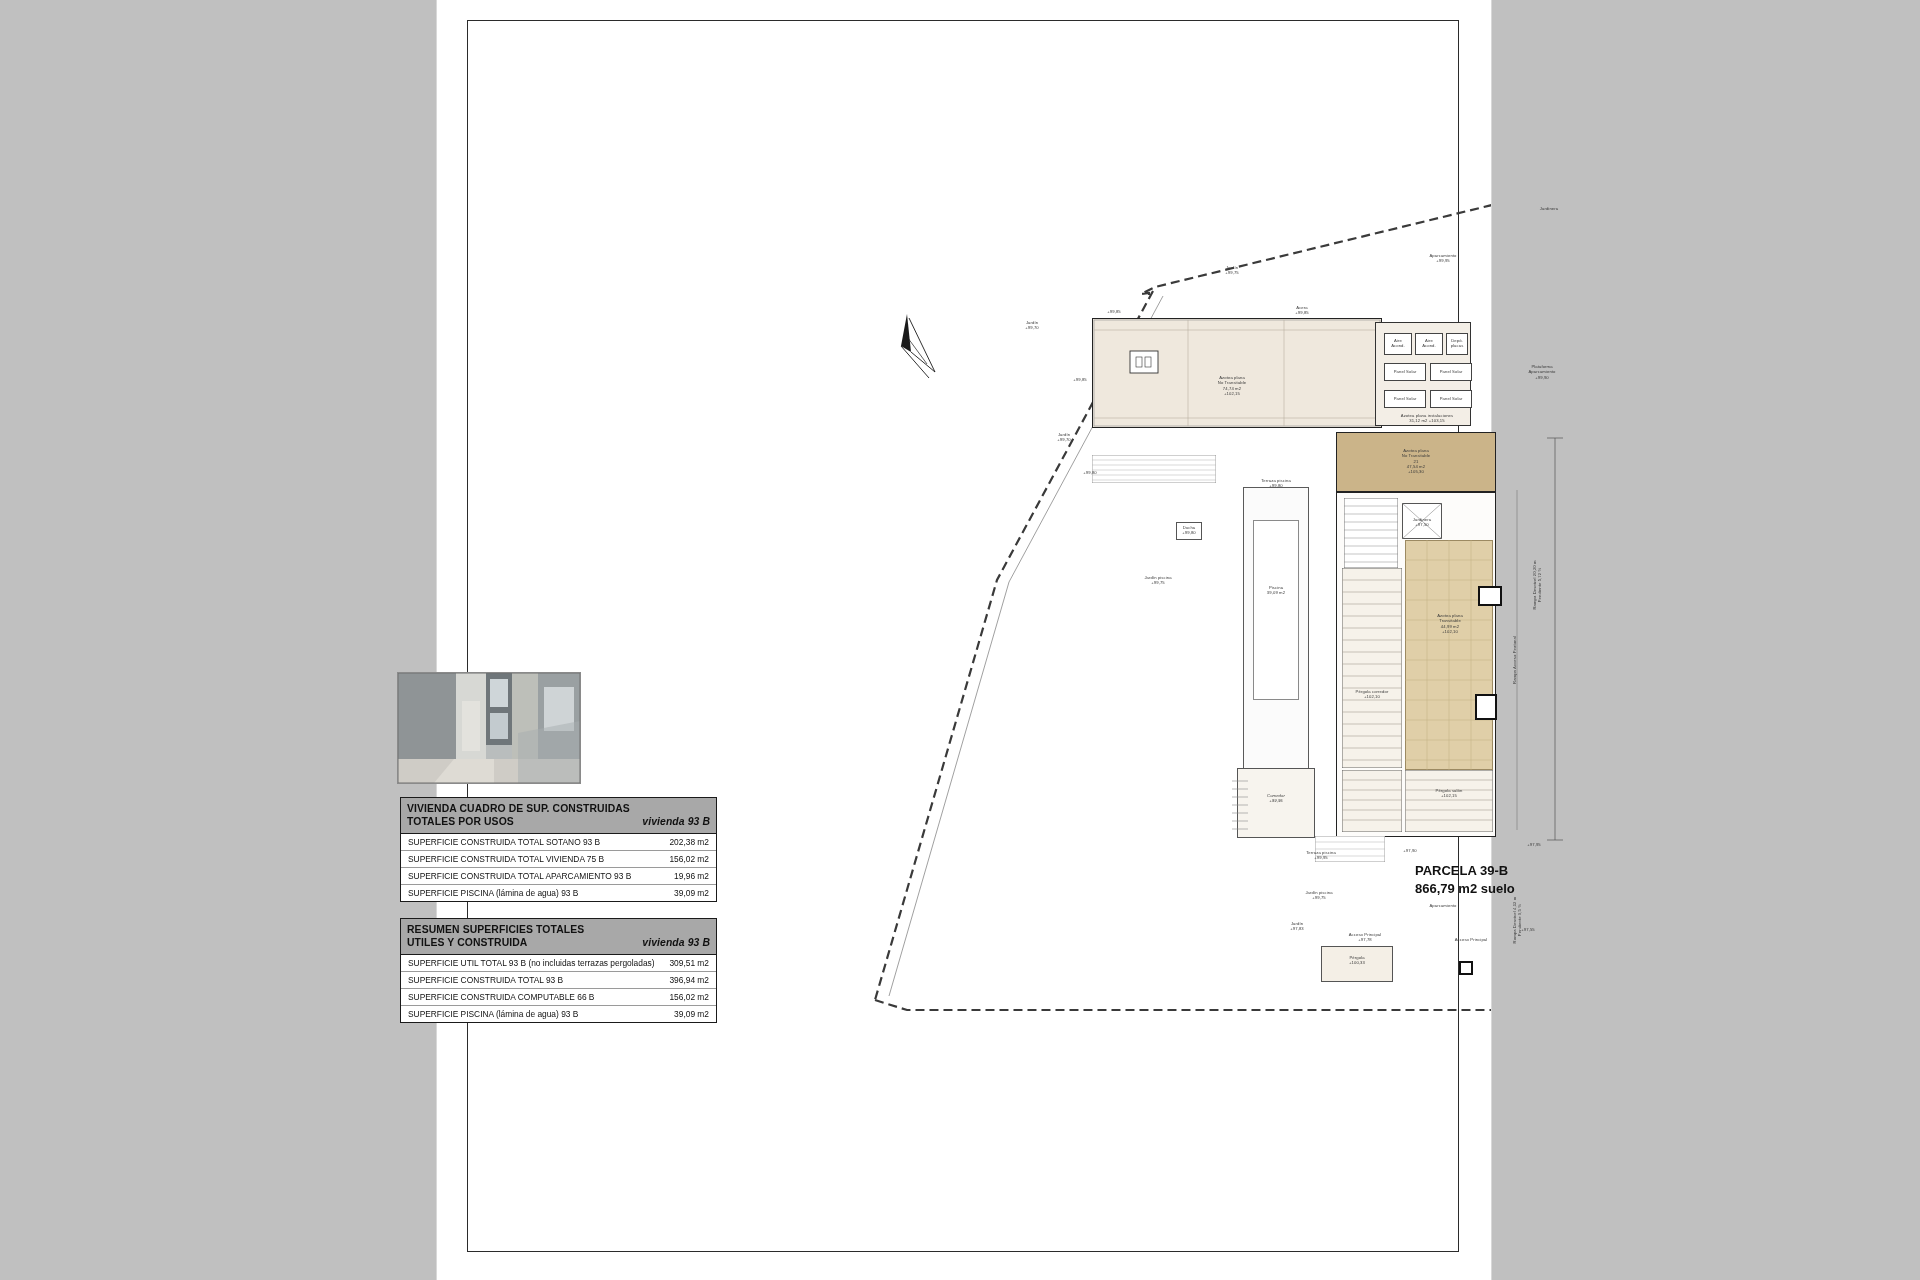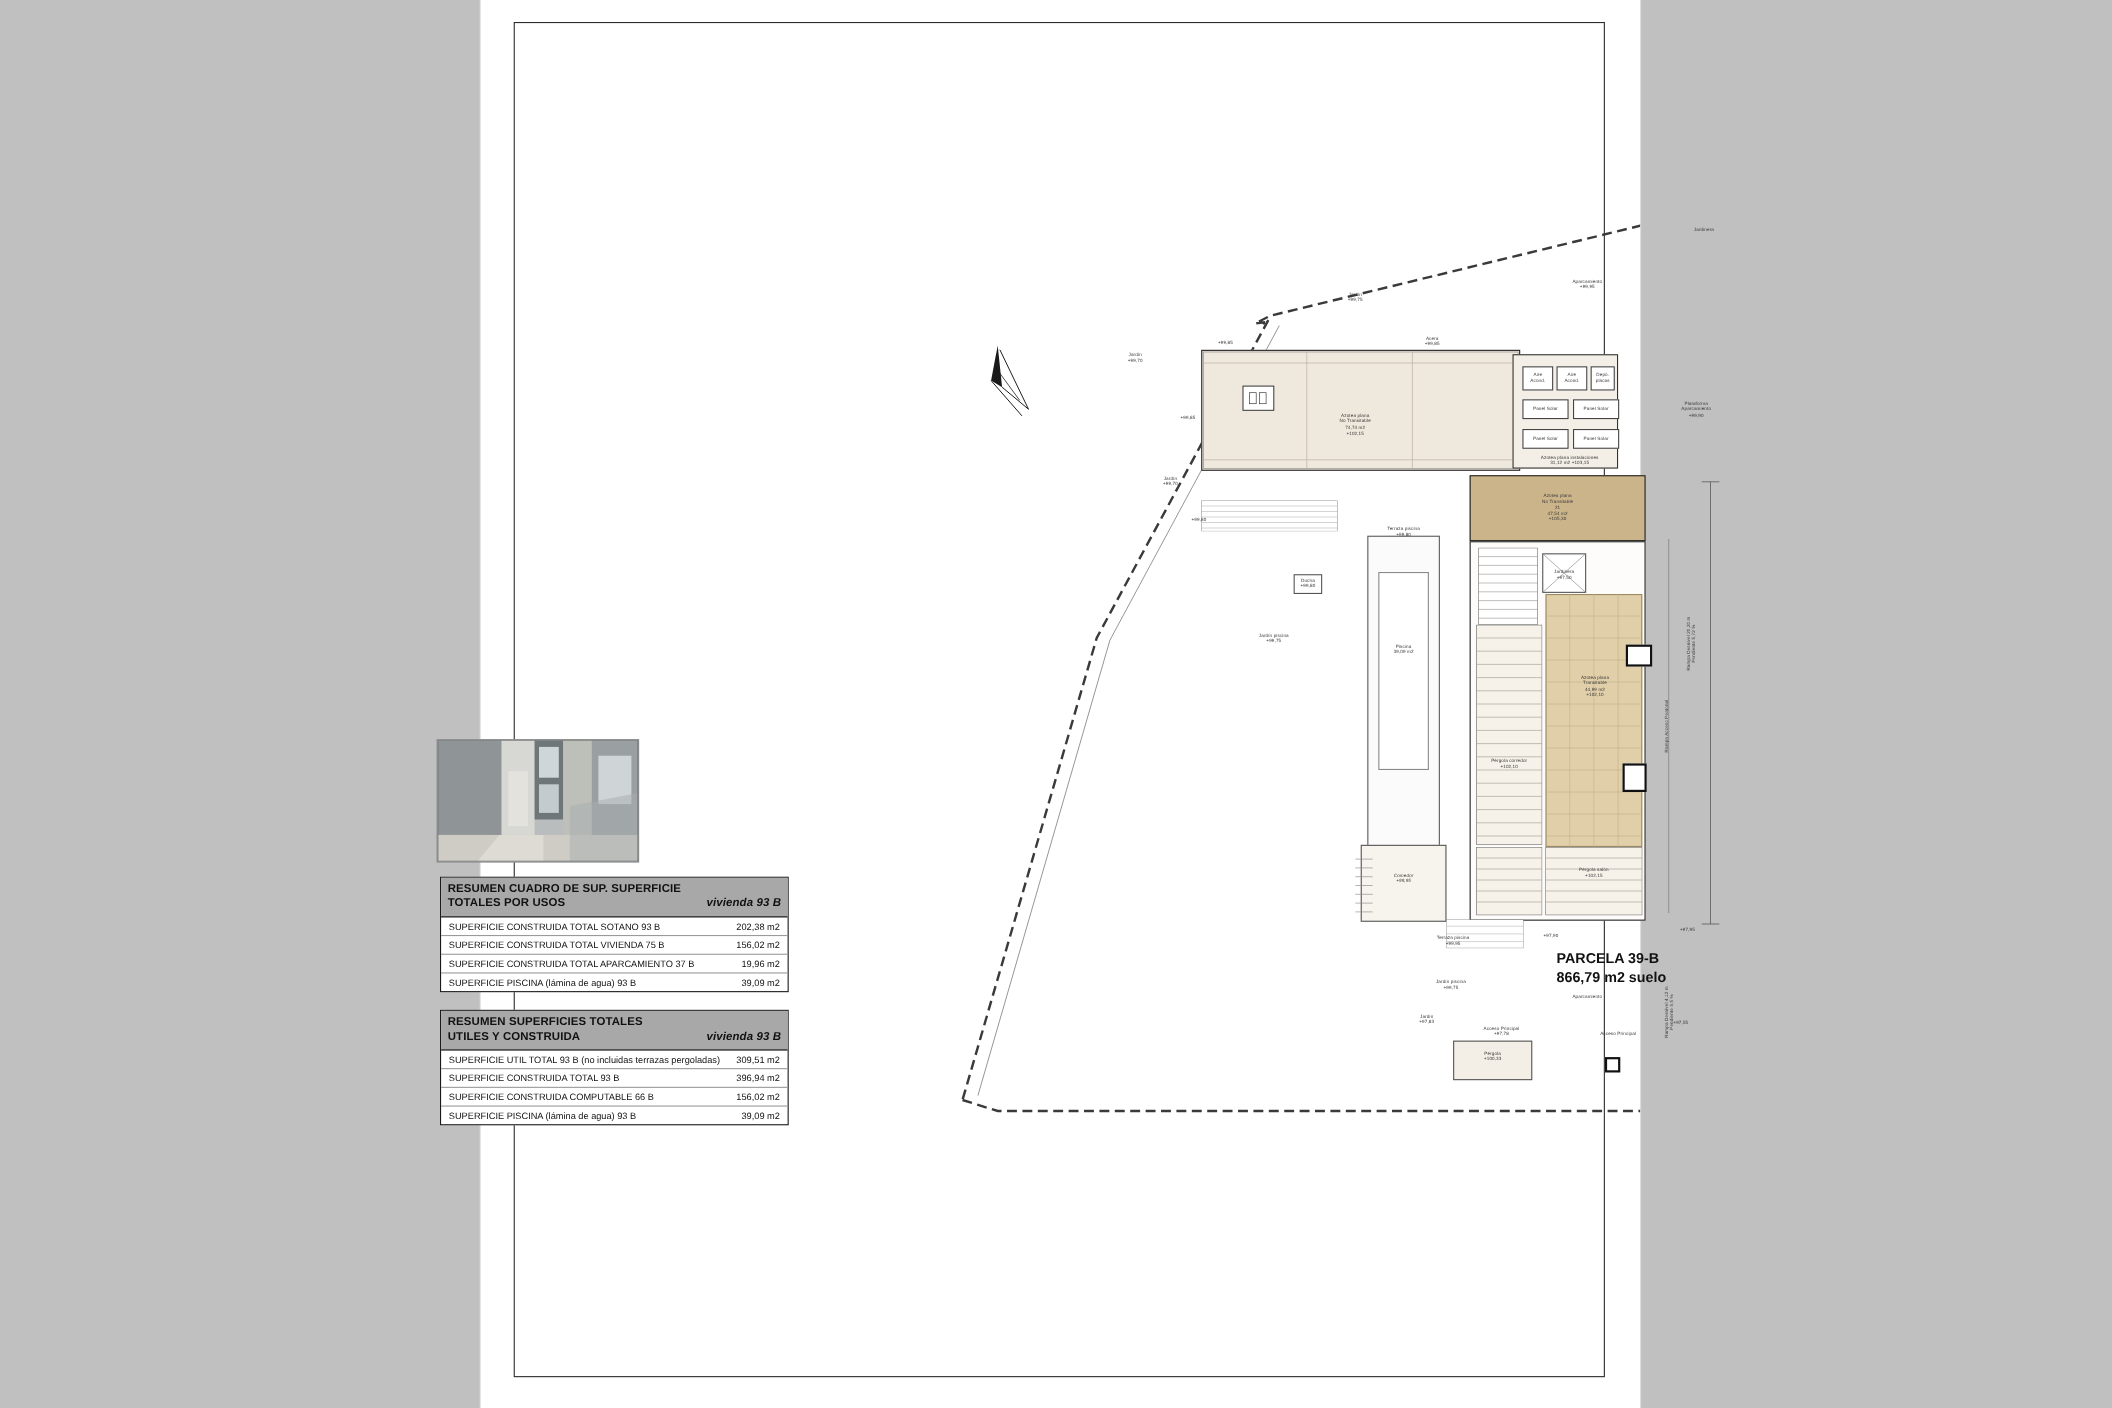--- a/index.html
+++ b/index.html
@@ -397,36 +397,36 @@
         <rect x="0" y="86" width="182" height="24" fill="#cfccc6"></rect>
         <polygon points="56,86 96,86 96,110 36,110" fill="#dedbd4"></polygon>
         <polygon points="120,60 182,48 182,110 120,110" fill="#a8aeb0" opacity="0.5"></polygon>
         <rect x="64" y="28" width="18" height="50" fill="#e3e2dd"></rect>
         <rect x="0" y="0" width="182" height="110" fill="none" stroke="#6f6f6f" stroke-width="1"></rect>
       </svg>
     </div>
 
     <div class="tbl" style="left:-37px; top:797px; width:317px;">
       <div class="tbl-head">
-        <div>RESUMEN CUADRO DE SUP. SUPERFICIE</div>
+        <div>VIVIENDA CUADRO DE SUP. CONSTRUIDAS</div>
         <div style="display:flex; justify-content:space-between; gap:10px;">
           <span>TOTALES POR USOS</span>
           <span class="sub">vivienda 93 B</span>
         </div>
       </div>
       <div class="trow">
         <span>SUPERFICIE CONSTRUIDA TOTAL  SOTANO  93 B</span>
         <span class="v">202,38 m2</span>
       </div>
       <div class="trow">
         <span>SUPERFICIE CONSTRUIDA TOTAL VIVIENDA 75 B</span>
         <span class="v">156,02 m2</span>
       </div>
       <div class="trow">
-        <span>SUPERFICIE CONSTRUIDA TOTAL APARCAMIENTO  37 B</span>
+        <span>SUPERFICIE CONSTRUIDA TOTAL APARCAMIENTO  93 B</span>
         <span class="v">19,96 m2</span>
       </div>
       <div class="trow">
         <span>SUPERFICIE PISCINA (lámina de agua)  93 B</span>
         <span class="v">39,09 m2</span>
       </div>
     </div>
 
     <div class="tbl" style="left:-37px; top:918px; width:317px;">
       <div class="tbl-head">

